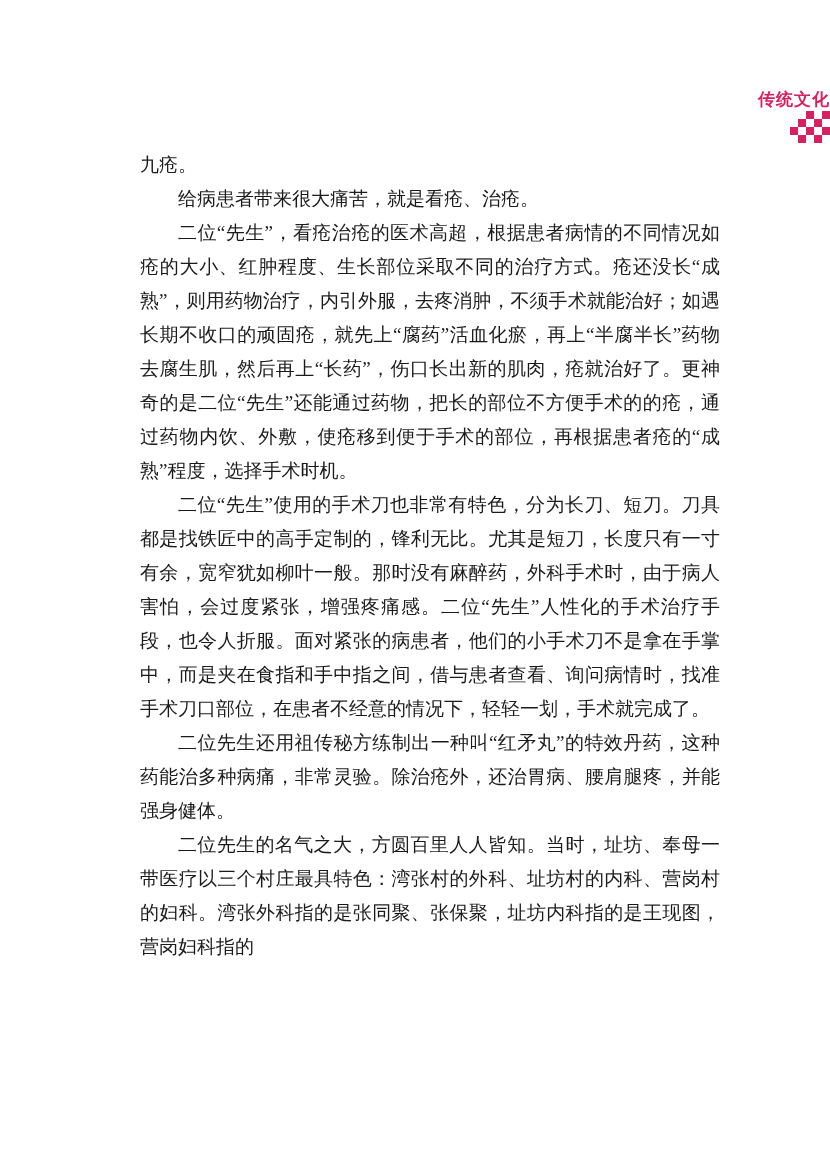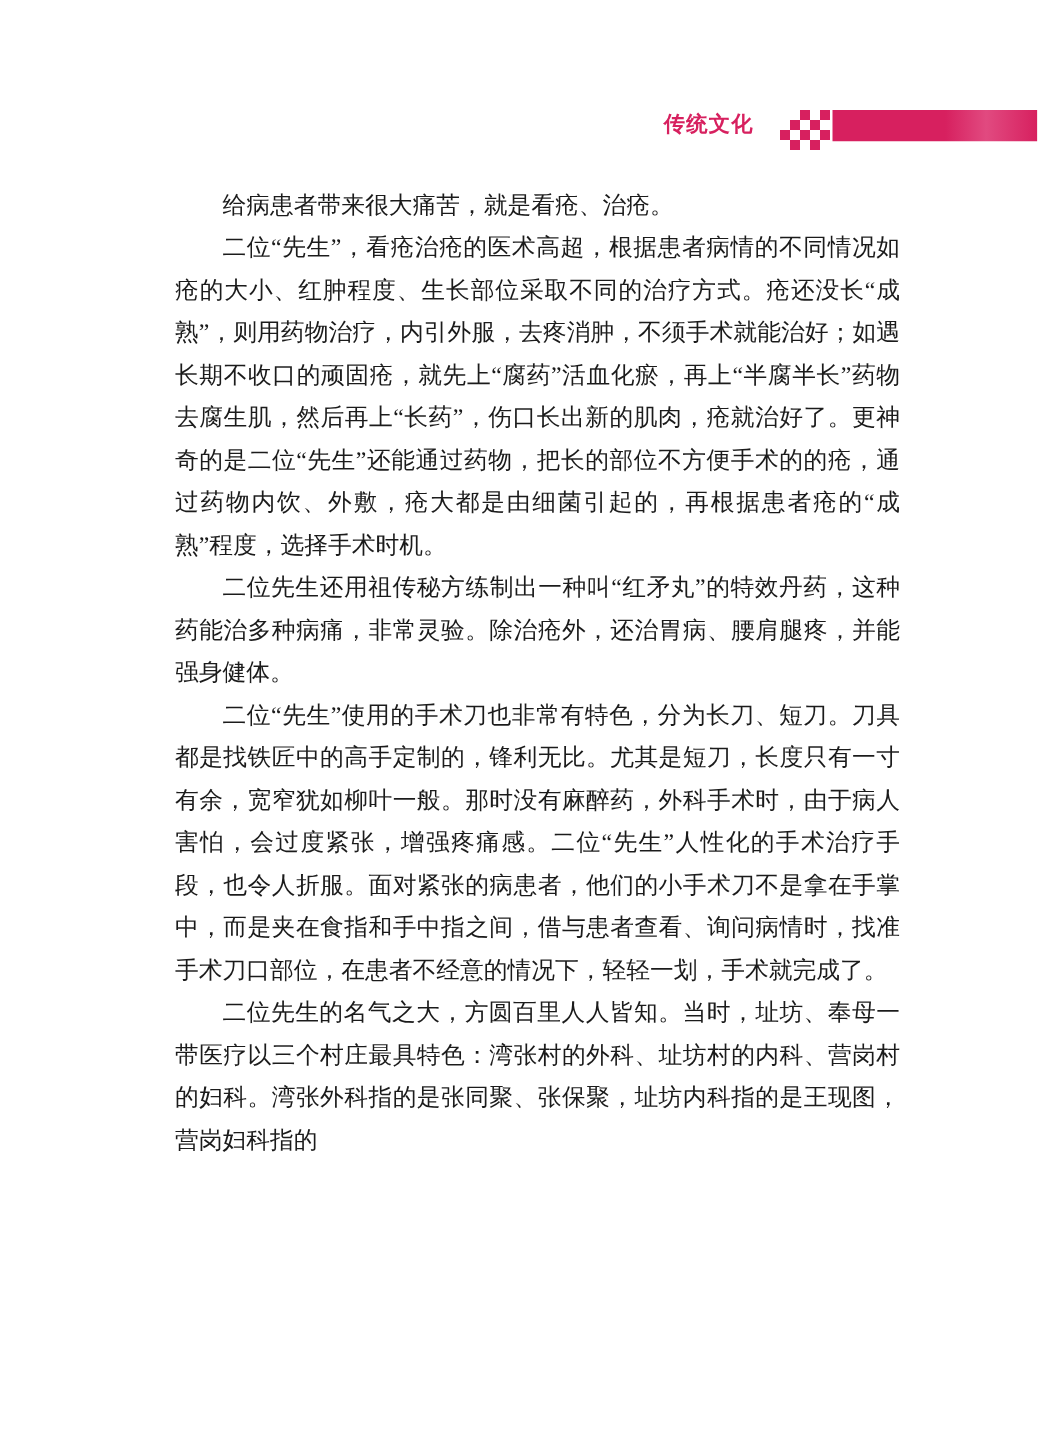--- a/index.html
+++ b/index.html
@@ -12,21 +12,22 @@
     overflow: hidden;
     font-family: "Liberation Serif", "DejaVu Serif", serif;
   }
   .running-head {
     position: absolute;
     top: 88px;
     left: 0;
     right: 0;
     height: 34px;
     display: flex;
-    align-items: flex-start;
+    align-items: flex-end;
+    flex-direction: column;
   }
   .head-title {
     margin-left: 531px;
     font-family: "Liberation Sans", "DejaVu Sans", sans-serif;
     font-weight: bold;
     font-size: 17px;
     letter-spacing: 1px;
     color: var(--accent);
     white-space: nowrap;
   }
@@ -70,20 +71,21 @@
       <rect x="16" y="16" width="8" height="8"></rect>
       <rect x="24" y="8" width="8" height="8"></rect>
       <rect x="24" y="24" width="8" height="8"></rect>
       <rect x="32" y="0" width="8" height="8"></rect>
       <rect x="32" y="16" width="8" height="8"></rect>
     </svg>
     <div class="accent-bar"></div>
   </div>
 
   <div class="text-block" id="paragraphs">
+      <div class="para no-indent">九疮。</div>
       <div class="para">给病患者带来很大痛苦，就是看疮、治疮。</div>
-      <div class="para">二位“先生”，看疮治疮的医术高超，根据患者病情的不同情况如疮的大小、红肿程度、生长部位采取不同的治疗方式。疮还没长“成熟”，则用药物治疗，内引外服，去疼消肿，不须手术就能治好；如遇长期不收口的顽固疮，就先上“腐药”活血化瘀，再上“半腐半长”药物去腐生肌，然后再上“长药”，伤口长出新的肌肉，疮就治好了。更神奇的是二位“先生”还能通过药物，把长的部位不方便手术的的疮，通过药物内饮、外敷，疮大都是由细菌引起的，再根据患者疮的“成熟”程度，选择手术时机。</div>
+      <div class="para">二位“先生”，看疮治疮的医术高超，根据患者病情的不同情况如疮的大小、红肿程度、生长部位采取不同的治疗方式。疮还没长“成熟”，则用药物治疗，内引外服，去疼消肿，不须手术就能治好；如遇长期不收口的顽固疮，就先上“腐药”活血化瘀，再上“半腐半长”药物去腐生肌，然后再上“长药”，伤口长出新的肌肉，疮就治好了。更神奇的是二位“先生”还能通过药物，把长的部位不方便手术的的疮，通过药物内饮、外敷，使疮移到便于手术的部位，再根据患者疮的“成熟”程度，选择手术时机。</div>
+      <div class="para">二位“先生”使用的手术刀也非常有特色，分为长刀、短刀。刀具都是找铁匠中的高手定制的，锋利无比。尤其是短刀，长度只有一寸有余，宽窄犹如柳叶一般。那时没有麻醉药，外科手术时，由于病人害怕，会过度紧张，增强疼痛感。二位“先生”人性化的手术治疗手段，也令人折服。面对紧张的病患者，他们的小手术刀不是拿在手掌中，而是夹在食指和手中指之间，借与患者查看、询问病情时，找准手术刀口部位，在患者不经意的情况下，轻轻一划，手术就完成了。</div>
       <div class="para">二位先生还用祖传秘方练制出一种叫“红矛丸”的特效丹药，这种药能治多种病痛，非常灵验。除治疮外，还治胃病、腰肩腿疼，并能强身健体。</div>
-      <div class="para">二位“先生”使用的手术刀也非常有特色，分为长刀、短刀。刀具都是找铁匠中的高手定制的，锋利无比。尤其是短刀，长度只有一寸有余，宽窄犹如柳叶一般。那时没有麻醉药，外科手术时，由于病人害怕，会过度紧张，增强疼痛感。二位“先生”人性化的手术治疗手段，也令人折服。面对紧张的病患者，他们的小手术刀不是拿在手掌中，而是夹在食指和手中指之间，借与患者查看、询问病情时，找准手术刀口部位，在患者不经意的情况下，轻轻一划，手术就完成了。</div>
       <div class="para">二位先生的名气之大，方圆百里人人皆知。当时，址坊、奉母一带医疗以三个村庄最具特色：湾张村的外科、址坊村的内科、营岗村的妇科。湾张外科指的是张同聚、张保聚，址坊内科指的是王现图，营岗妇科指的</div>
     </div>
 
 </div>
 
 </body></html>

